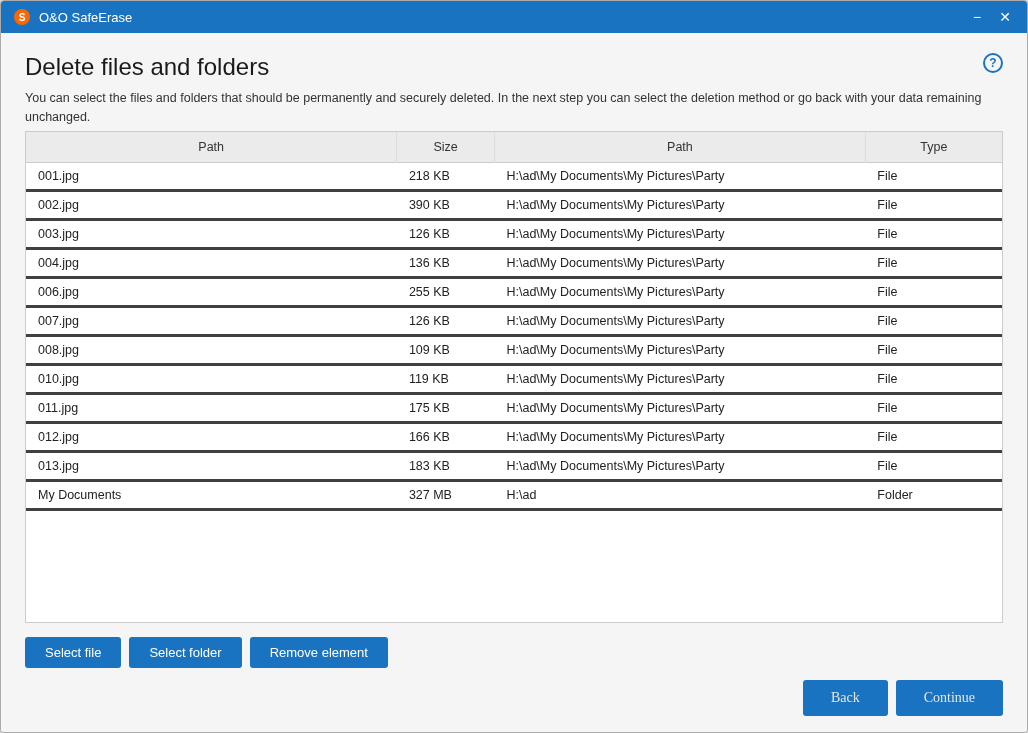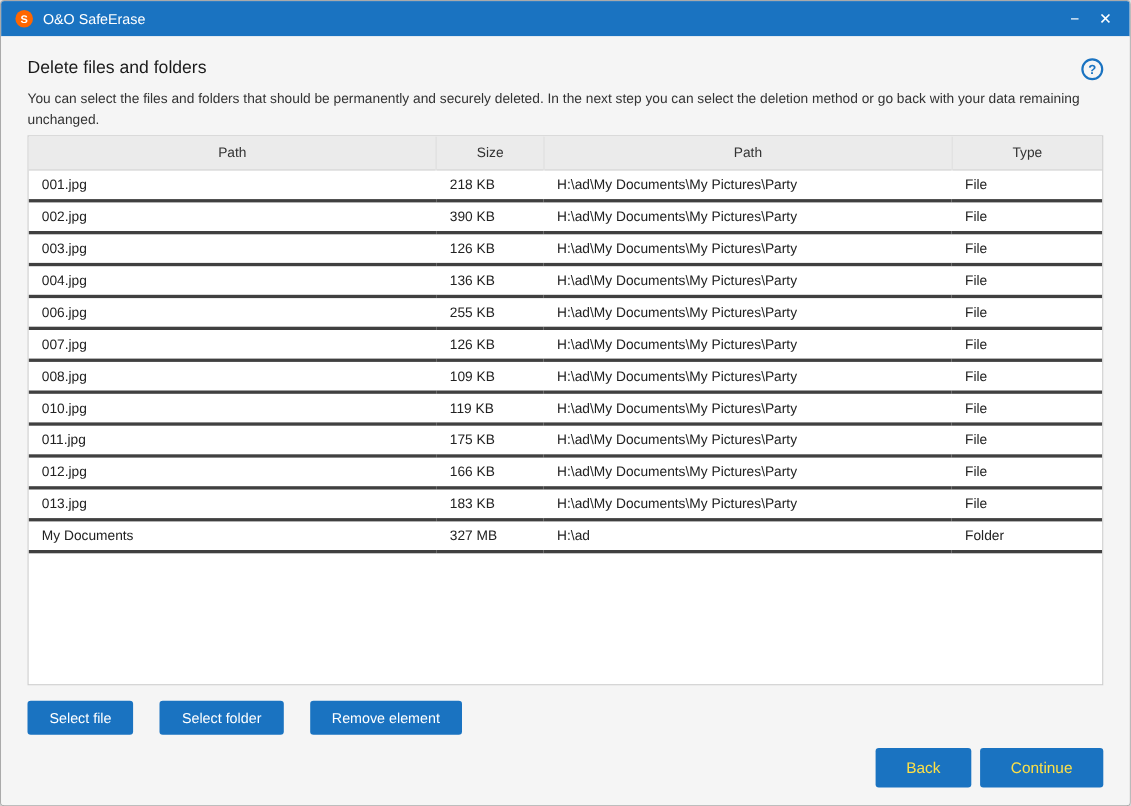--- a/index.html
+++ b/index.html
@@ -80,21 +80,21 @@
     }
 
     .page-header {
       display: flex;
       align-items: flex-start;
       justify-content: space-between;
       margin-bottom: 8px;
     }
 
     .page-title {
-      font-size: 16px;
+      font-size: 24px;
       font-weight: 400;
       color: #1a1a1a;
     }
 
     .help-icon {
       width: 20px;
       height: 20px;
       border: 2px solid #1a73c1;
       border-radius: 50%;
       display: flex;
@@ -160,21 +160,21 @@
     .bottom-section {
       margin-top: 14px;
       display: flex;
       flex-direction: column;
       gap: 12px;
       flex-shrink: 0;
     }
 
     .action-buttons {
       display: flex;
-      gap: 24px;
+      gap: 8px;
     }
 
     .btn {
       padding: 8px 20px;
       border: none;
       border-radius: 3px;
       cursor: pointer;
       font-size: 13px;
       font-family: 'Segoe UI', Arial, sans-serif;
     }
@@ -185,27 +185,27 @@
     }
 
     .nav-buttons {
       display: flex;
       justify-content: flex-end;
       gap: 8px;
     }
 
     .btn-nav {
       background: #1a73c1;
-      color: #fde047;
+      color: #e5e5e5;
       padding: 10px 28px;
       border: none;
       border-radius: 3px;
       cursor: pointer;
       font-size: 14px;
-      font-family: Liberation Sans, sans-serif;
+      font-family: Liberation Serif, serif;
     }
 
     
     .table-container::-webkit-scrollbar {
       width: 10px;
     }
     .table-container::-webkit-scrollbar-track {
       background: #f0f0f0;
     }
     .table-container::-webkit-scrollbar-thumb {

